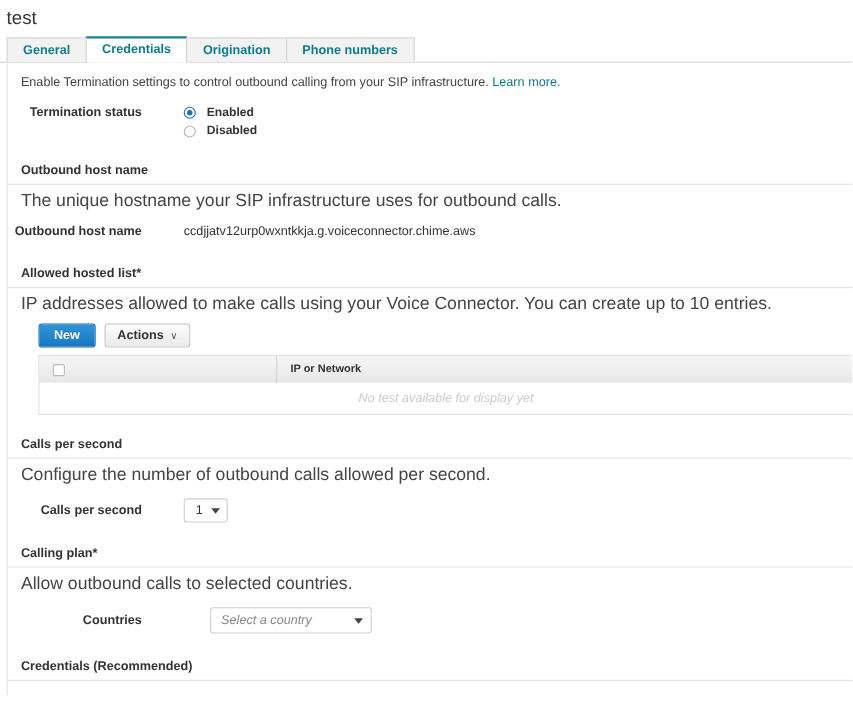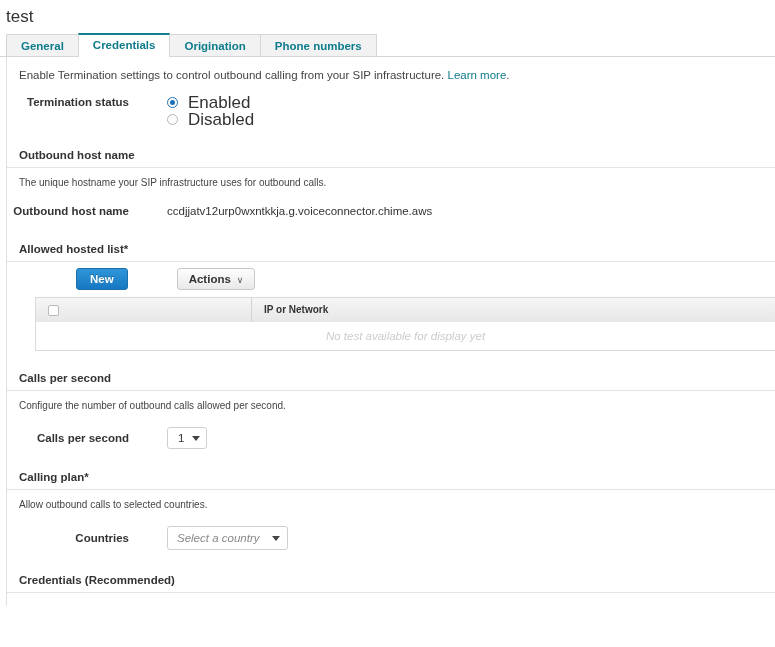--- a/index.html
+++ b/index.html
@@ -132,35 +132,36 @@
   }
   .radio.checked::after {
     content: "";
     position: absolute;
     left: 2px; top: 2px;
     width: 5px; height: 5px;
     border-radius: 50%;
     background: #1b70b8;
   }
   .radio-label {
-    font-size: 17px;
-    color: #333333;
+    font-size: 11px;
+    color: #333333;
+    font-weight: bold;
   }
 
   
   .section-head {
     font-size: 11.5px;
     font-weight: bold;
     color: #333333;
     padding: 9px 0 5px 12px;
     border-bottom: 1px solid #e4e4e4;
     line-height: 14px;
   }
   .section-desc {
-    font-size: 10px;
+    font-size: 16px;
     color: #444444;
     padding: 8px 0 4px 12px;
     line-height: 14px;
   }
 
   
   .btn-bar {
     padding: 6px 0 7px 28px;
     display: flex;
     align-items: center;
@@ -174,21 +175,20 @@
     height: 22px;
     line-height: 21px;
     box-sizing: border-box;
     cursor: pointer;
     white-space: nowrap;
     margin-right: 8px;
     border: 1px solid #1a6faa;
     color: #ffffff;
     background: linear-gradient(to bottom, #2f95d8 0%, #1678c2 100%);
     text-shadow: 0 -1px 0 rgba(0,0,0,0.25);
-    margin-left: 41px;
   }
   .btn.secondary {
     border: 1px solid #c6c6c6;
     color: #333333;
     background: linear-gradient(to bottom, #fdfdfd 0%, #e9e9e9 100%);
     text-shadow: none;
     padding: 0 11px;
   }
   .btn .caret {
     display: inline-block;
@@ -259,21 +259,21 @@
     box-sizing: border-box;
     display: inline-flex;
     align-items: center;
     justify-content: space-between;
     font-size: 11.5px;
     color: #333333;
     cursor: pointer;
     padding: 0 7px 0 10px;
   }
   .select.small { width: 40px; }
-  .select.country { width: 121px; height: 24px; padding-left: 9px; }
+  .select.country { width: 147px; height: 24px; padding-left: 9px; margin-left: 24px; }
   .select .ph {
     font-style: italic;
     color: #888888;
   }
   .select .arrow {
     width: 0; height: 0;
     border-left: 4px solid transparent;
     border-right: 4px solid transparent;
     border-top: 5px solid #444444;
     margin-left: 8px;
@@ -316,20 +316,21 @@
     </div>
 
     <div class="section-head">Outbound host name</div>
     <div class="section-desc">The unique hostname your SIP infrastructure uses for outbound calls.</div>
     <div class="field-row" style="padding-top:10px;padding-bottom:14px;">
       <div class="field-label">Outbound host name</div>
       <div class="field-value">ccdjjatv12urp0wxntkkja.g.voiceconnector.chime.aws</div>
     </div>
 
     <div class="section-head">Allowed hosted list*</div>
+    <div class="section-desc">IP addresses allowed to make calls using your Voice Connector. You can create up to 10 entries.</div>
     <div class="btn-bar">
       <button class="btn">New</button>
       <button class="btn secondary">
         <span>Actions</span><span class="caret">∨</span>
       </button>
     </div>
     <div class="table" style="border-right:none;">
       <div class="thead">
         <div class="th-check">
           <span class="checkbox"></span>

